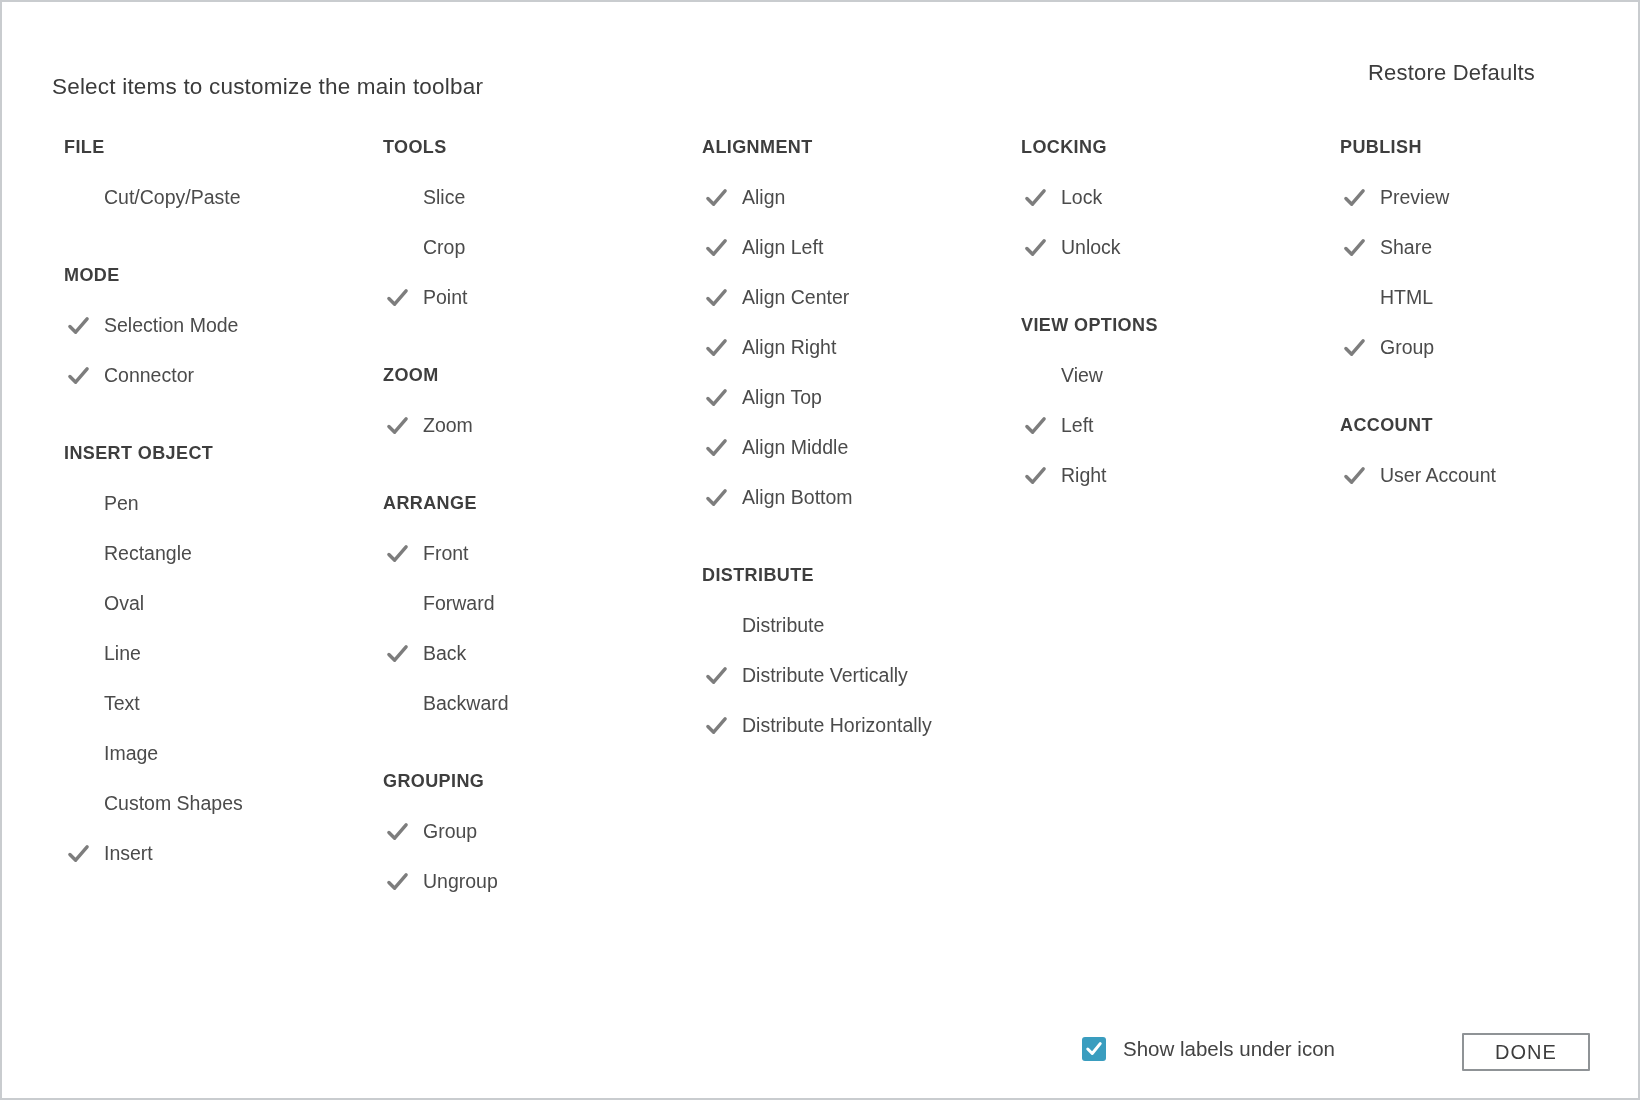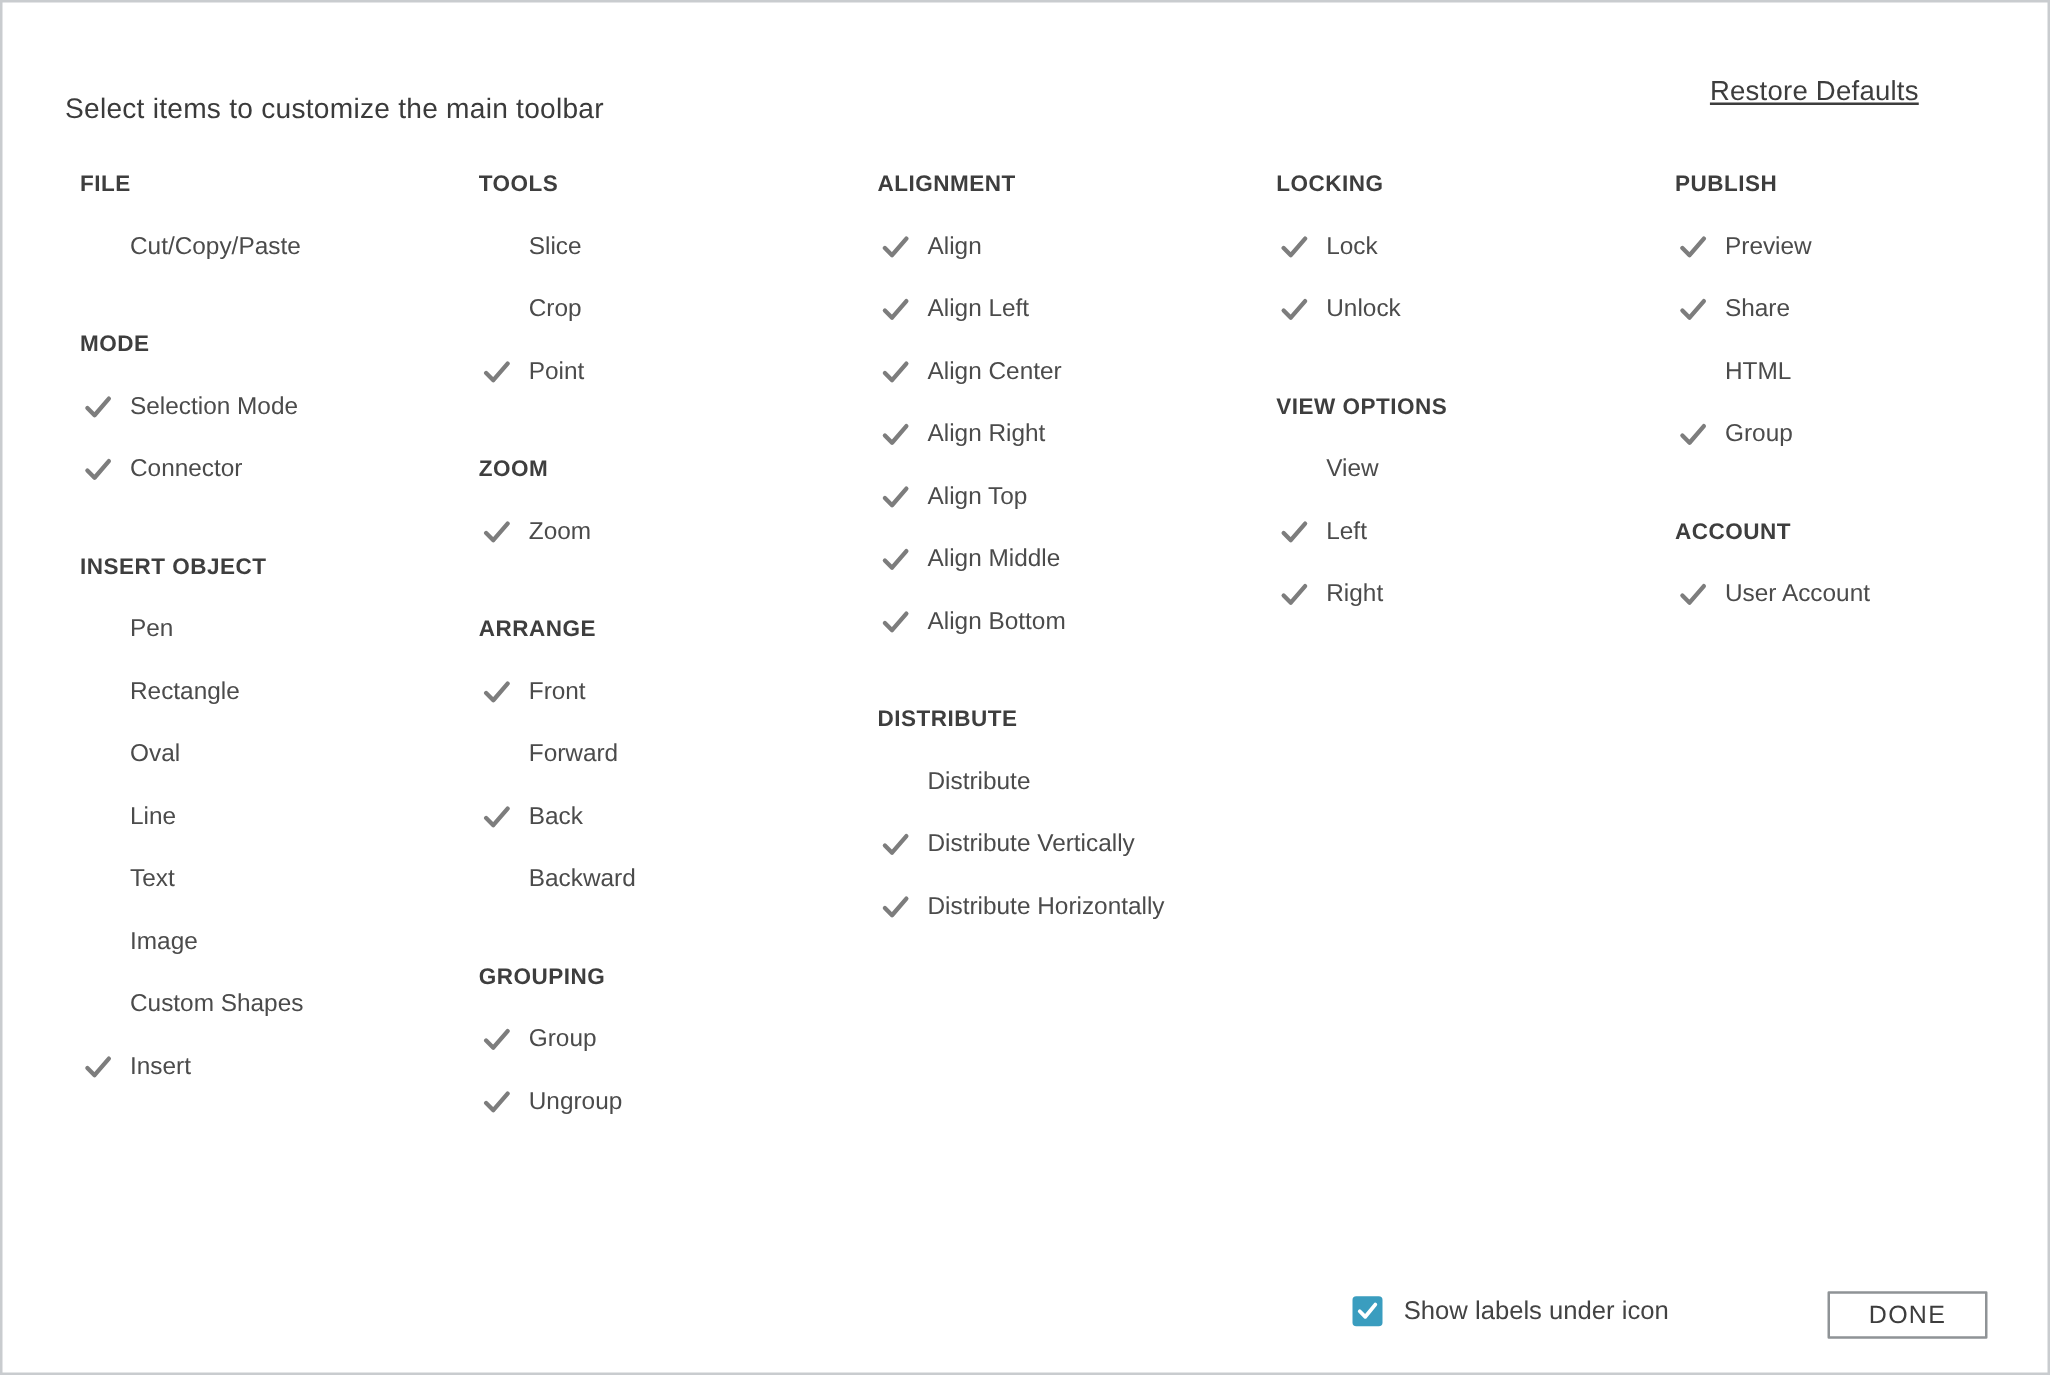--- a/index.html
+++ b/index.html
@@ -23,21 +23,20 @@
     font-weight: 400;
     color: #3b3b3b;
     letter-spacing: 0.2px;
   }
   .restore-link {
     position: absolute;
     top: 58px;
     right: 103px;
     font-size: 22px;
     color: #3d3d3d;
-    text-decoration: underline;
     cursor: pointer;
     letter-spacing: 0.2px;
   }
   .columns {
     position: absolute;
     left: 62px;
     top: 120px;
     display: flex;
     align-items: flex-start;
   }

